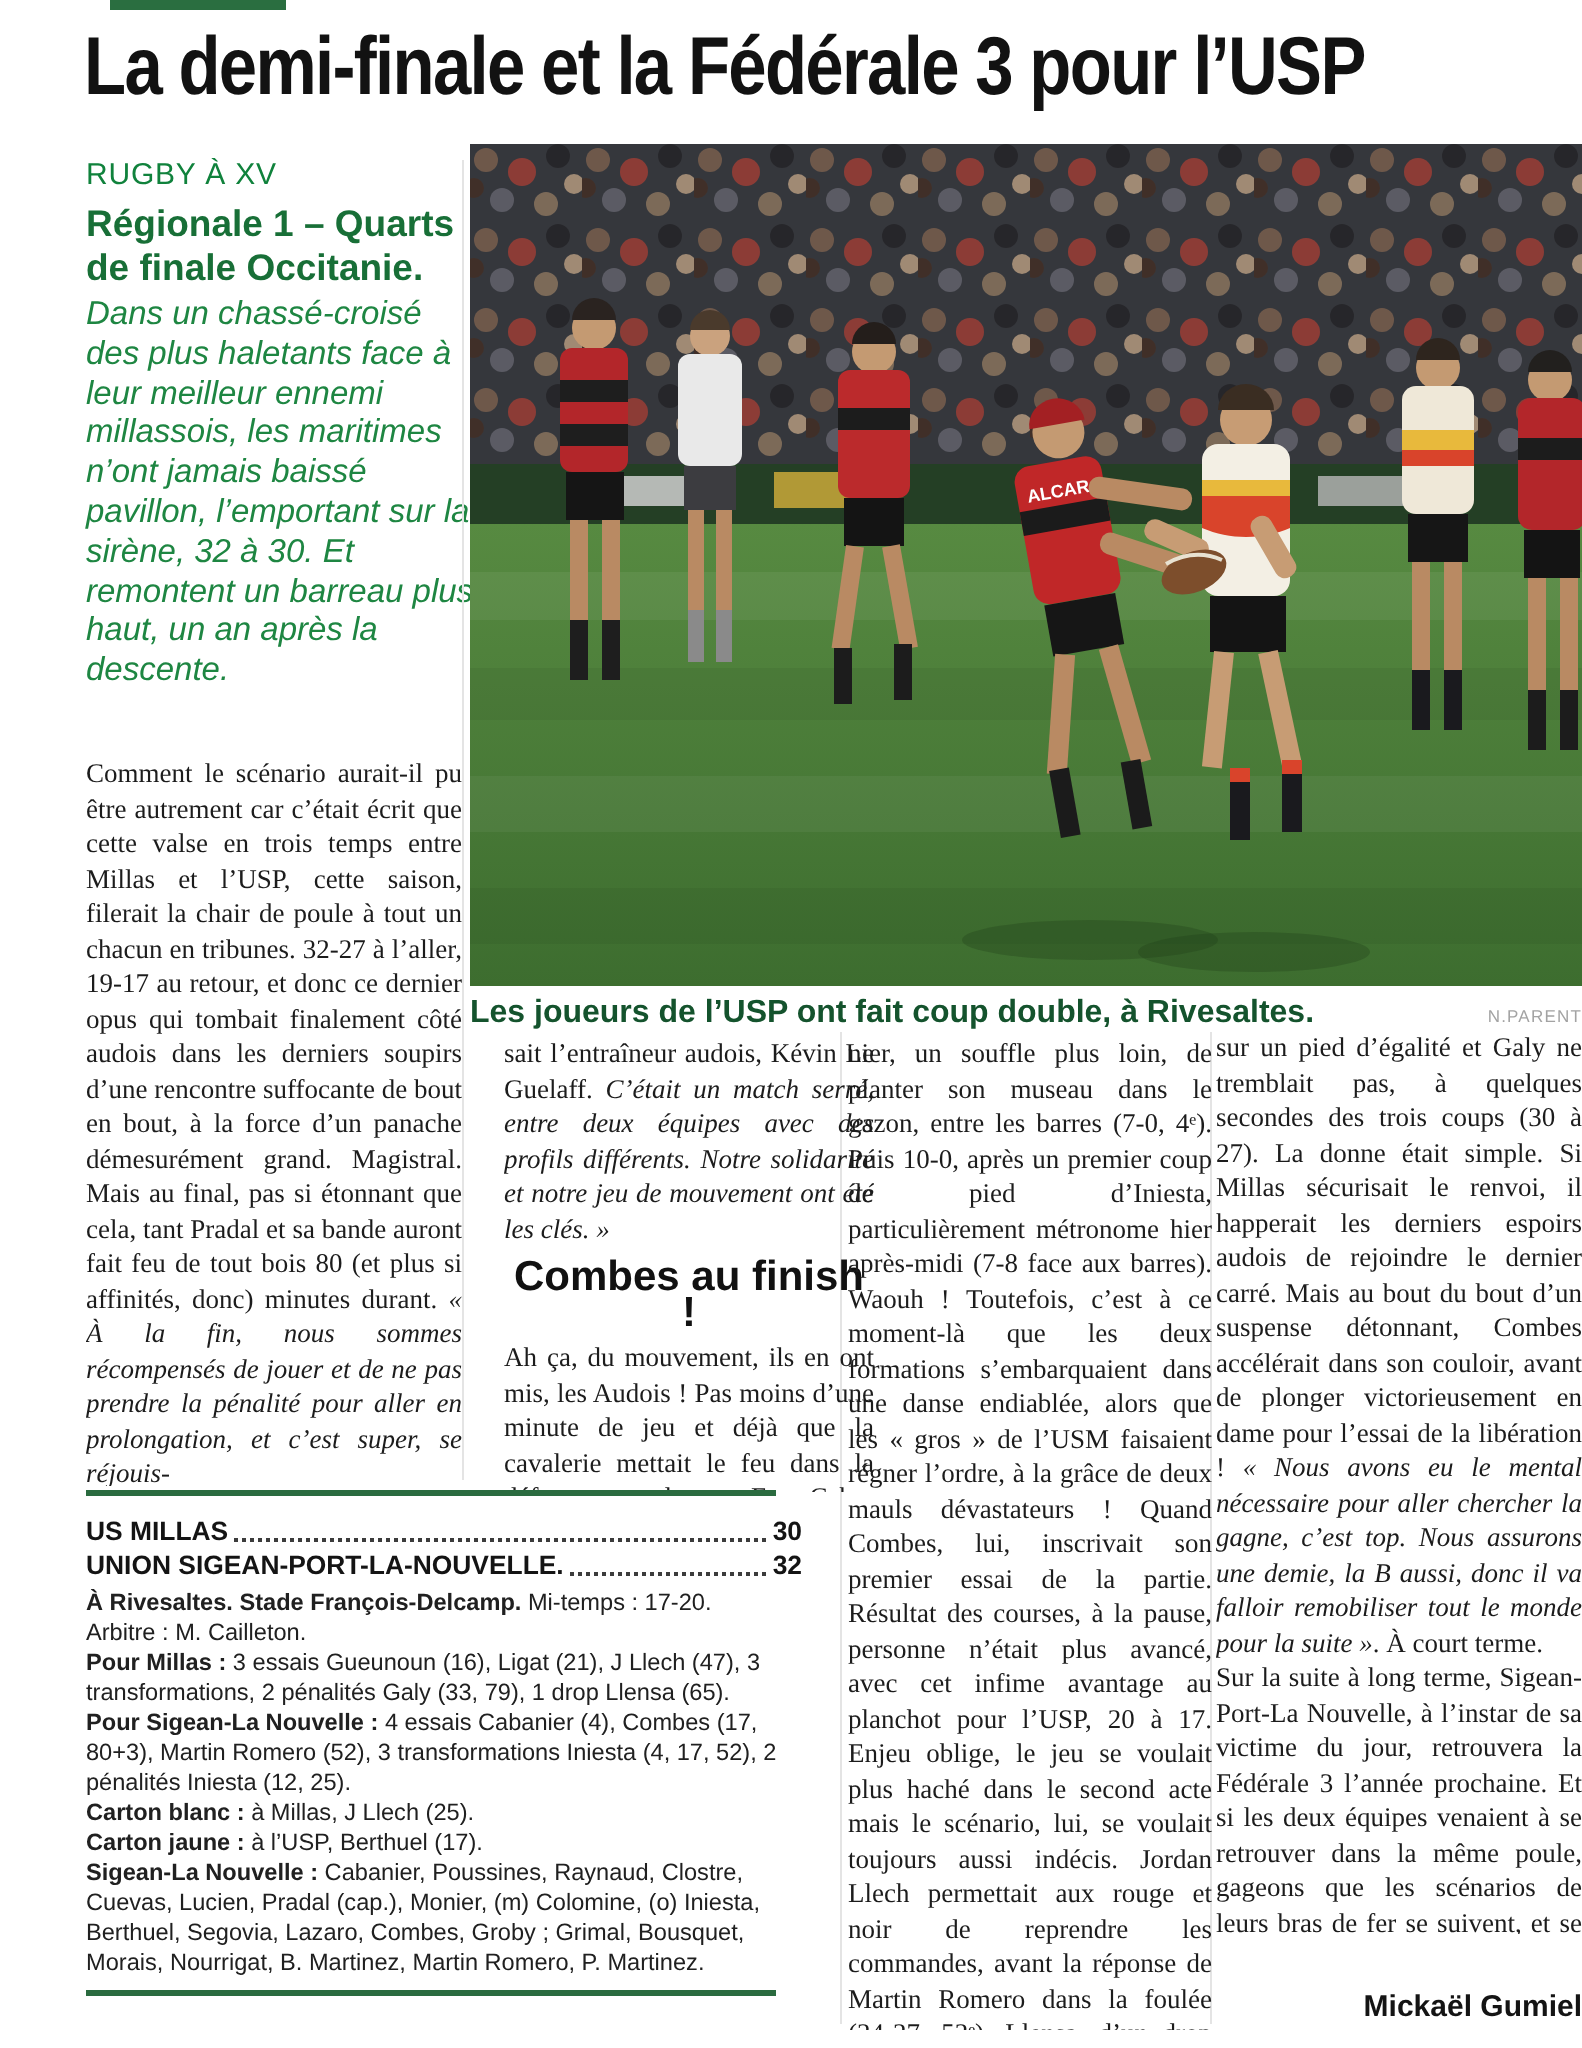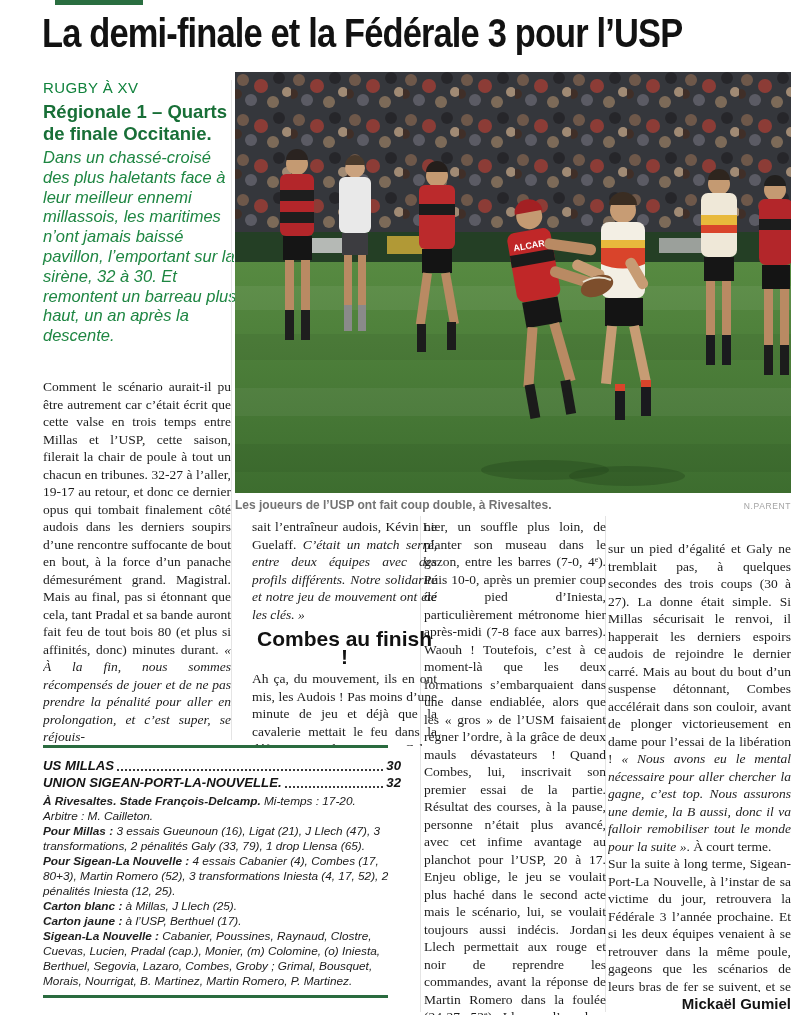--- a/index.html
+++ b/index.html
@@ -16,32 +16,32 @@
   .lede-text{position:absolute;left:43px;top:148px;width:194px;font-size:16.5px;line-height:19.8px;
         font-style:italic;color:#1e8642;}
   .serif{font-family:"Liberation Serif","DejaVu Serif",serif;font-size:13.5px;line-height:17.5px;
         text-align:justify;color:#1c1c1c;}
   .serif p{margin:0;}
   .cont{text-align-last:justify;}
   .it{font-style:italic;}
   .col1{position:absolute;left:43px;top:378px;width:188px;height:365px;overflow:hidden;}
   .col2{position:absolute;left:252px;top:518px;width:185px;height:228px;overflow:hidden;}
   .col3{position:absolute;left:424px;top:518px;width:182px;height:497px;overflow:hidden;}
-  .col4{position:absolute;left:608px;top:540px;width:183px;height:452px;overflow:hidden;}
+  .col4{position:absolute;left:608px;top:515px;width:183px;height:452px;overflow:hidden;}
   .subhead{font-family:"Liberation Sans",sans-serif;font-weight:700;font-size:21px;
         color:#111;margin:7px 0 5px 0;text-align:center;}
   .photo{position:absolute;left:235px;top:72px;width:556px;height:421px;background:#3a3b40;}
   .caption-row{position:absolute;left:235px;top:498px;width:556px;display:flex;
         align-items:baseline;justify-content:space-between;}
-  .caption{font-size:12px;font-weight:700;color:#737373;text-align:center;}
+  .caption{font-size:16px;font-weight:700;color:#14532d;text-align:center;}
   .credit{font-size:8.5px;color:#a3a3a3;letter-spacing:.6px;}
   .author{position:absolute;left:608px;top:970px;width:183px;text-align:right;
         font-weight:700;font-size:15px;color:#141414;margin-top:25px;}
   .vrule{position:absolute;width:1px;background:#e4e4e4;}
-  .scorebox{position:absolute;left:43px;top:745px;width:358px;font-style:italic;}
+  .scorebox{position:absolute;left:43px;top:745px;width:358px;}
   .grule{height:3px;background:#2a6b3f;width:345px;}
   .score-rows{padding:9px 0 3px 0;}
   .score-row{display:flex;align-items:flex-end;font-weight:700;font-size:13.2px;
         line-height:17px;color:#141414;}
   .leader{flex:1;margin:0 3px 3px 3px;border-bottom:2px dotted #3c3c3c;}
   .score-val{font-weight:700;}
   .sb-details{font-size:11.8px;line-height:15px;color:#202020;}
   .sb-details p{margin:0;}
   .sb-details .b{font-weight:700;}
   .sb-bottom{margin-top:6px;}

